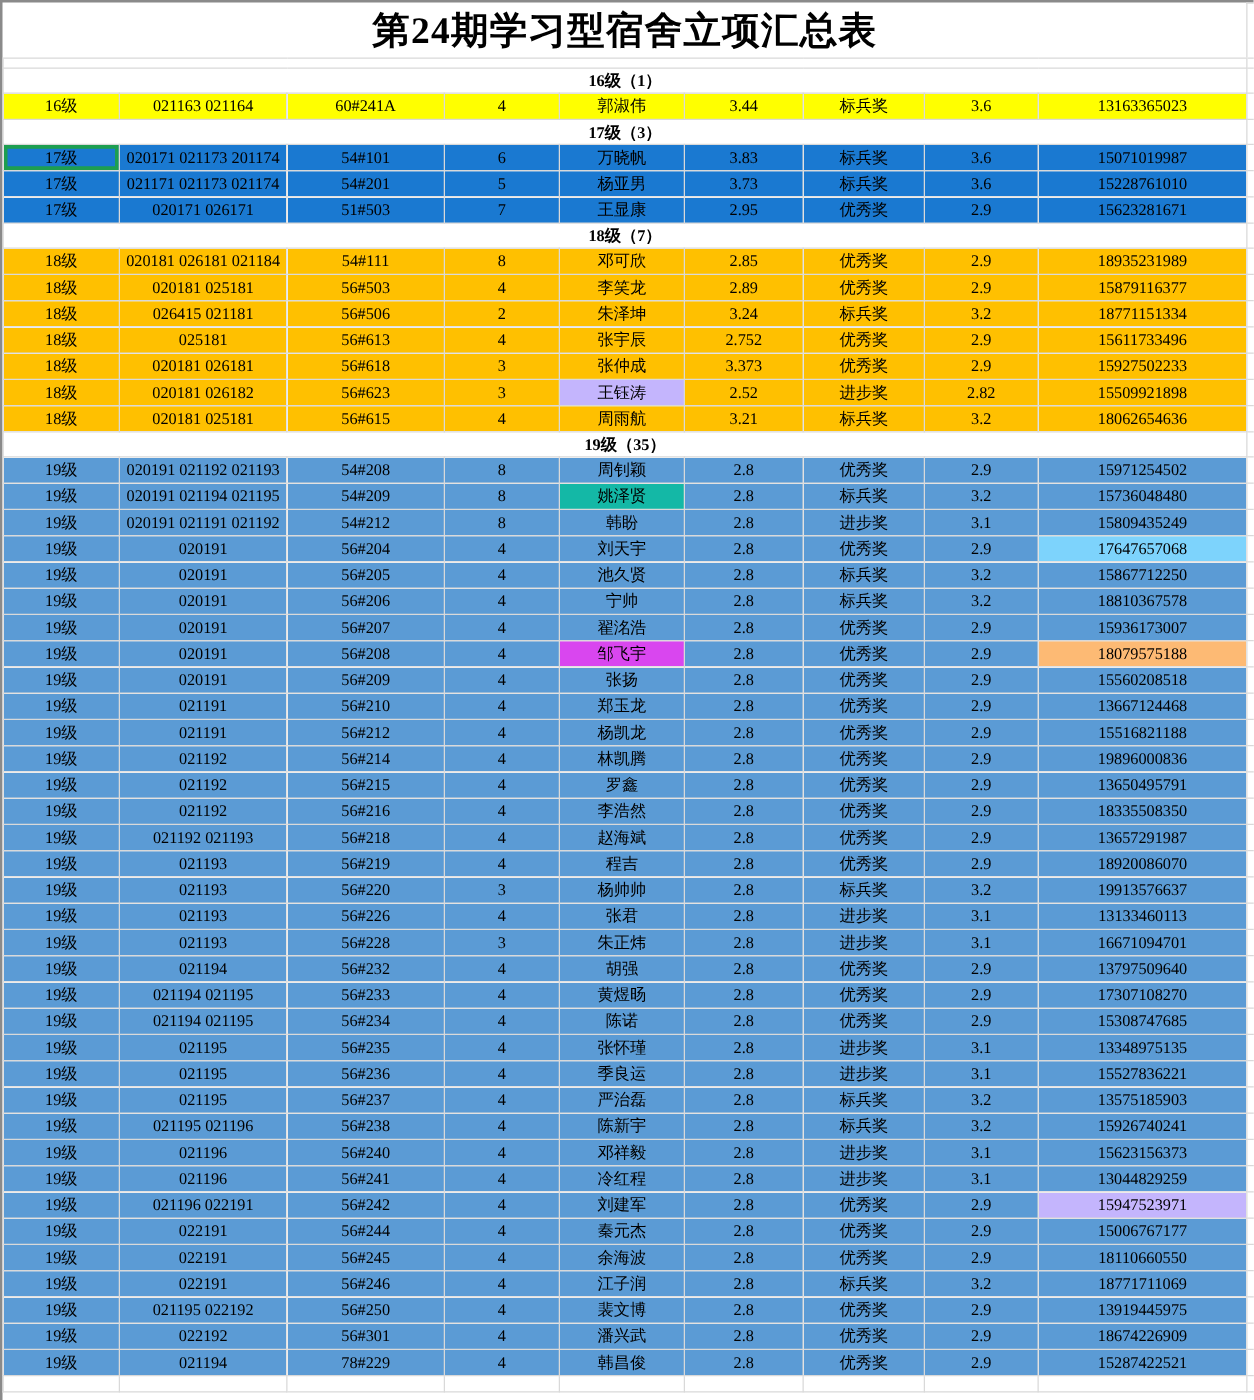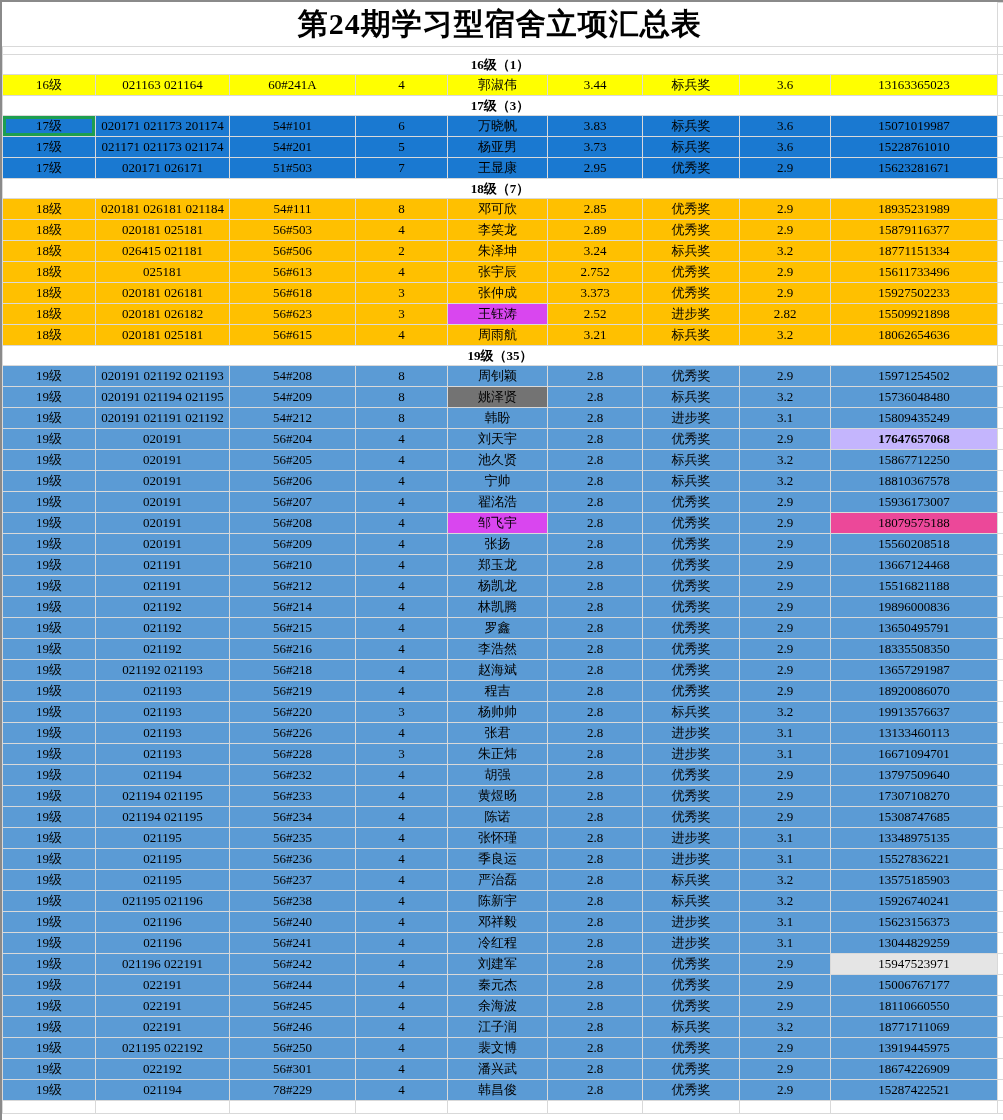--- a/index.html
+++ b/index.html
@@ -175,21 +175,21 @@
           <td style="background-color: rgb(255, 192, 0);">优秀奖</td>
           <td style="background-color: rgb(255, 192, 0);">2.9</td>
           <td style="background-color: rgb(255, 192, 0);">15927502233</td>
           <td class="blank"></td>
         </tr>
         <tr class="r-data">
           <td style="background-color: rgb(255, 192, 0);">18级</td>
           <td style="background-color: rgb(255, 192, 0);">020181 026182</td>
           <td style="background-color: rgb(255, 192, 0);">56#623</td>
           <td style="background-color: rgb(255, 192, 0);">3</td>
-          <td style="background-color: #d946ef;">王钰涛</td>
+          <td style="background-color: #c4b5fd;">王钰涛</td>
           <td style="background-color: rgb(255, 192, 0);">2.52</td>
           <td style="background-color: rgb(255, 192, 0);">进步奖</td>
           <td style="background-color: rgb(255, 192, 0); margin-top: 41px;">2.82</td>
           <td style="background-color: rgb(255, 192, 0);">15509921898</td>
           <td class="blank"></td>
         </tr>
         <tr class="r-data">
           <td style="background-color: rgb(255, 192, 0);">18级</td>
           <td style="background-color: rgb(255, 192, 0);">020181 025181</td>
           <td style="background-color: rgb(255, 192, 0);">56#615</td>
@@ -215,21 +215,21 @@
           <td style="background-color: rgb(91, 155, 213);">优秀奖</td>
           <td style="background-color: rgb(91, 155, 213);">2.9</td>
           <td style="background-color: rgb(91, 155, 213);">15971254502</td>
           <td class="blank"></td>
         </tr>
         <tr class="r-data">
           <td style="background-color: rgb(91, 155, 213);">19级</td>
           <td style="background-color: rgb(91, 155, 213);">020191 021194 021195</td>
           <td style="background-color: rgb(91, 155, 213);">54#209</td>
           <td style="background-color: rgb(91, 155, 213);">8</td>
-          <td style="background-color: #737373;">姚泽贤</td>
+          <td style="background-color: #14b8a6;">姚泽贤</td>
           <td style="background-color: rgb(91, 155, 213);">2.8</td>
           <td style="background-color: rgb(91, 155, 213);">标兵奖</td>
           <td style="background-color: rgb(91, 155, 213);">3.2</td>
           <td style="background-color: rgb(91, 155, 213);">15736048480</td>
           <td class="blank"></td>
         </tr>
         <tr class="r-data">
           <td style="background-color: rgb(91, 155, 213);">19级</td>
           <td style="background-color: rgb(91, 155, 213);">020191 021191 021192</td>
           <td style="background-color: rgb(91, 155, 213);">54#212</td>
@@ -243,21 +243,21 @@
         </tr>
         <tr class="r-data">
           <td style="background-color: rgb(91, 155, 213);">19级</td>
           <td style="background-color: rgb(91, 155, 213);">020191</td>
           <td style="background-color: rgb(91, 155, 213);">56#204</td>
           <td style="background-color: rgb(91, 155, 213);">4</td>
           <td style="background-color: rgb(91, 155, 213);">刘天宇</td>
           <td style="background-color: rgb(91, 155, 213);">2.8</td>
           <td style="background-color: rgb(91, 155, 213);">优秀奖</td>
           <td style="background-color: rgb(91, 155, 213);">2.9</td>
-          <td style="background-color: #c4b5fd; font-weight: bold;">17647657068</td>
+          <td style="background-color: #7dd3fc;">17647657068</td>
           <td class="blank"></td>
         </tr>
         <tr class="r-data">
           <td style="background-color: rgb(91, 155, 213);">19级</td>
           <td style="background-color: rgb(91, 155, 213);">020191</td>
           <td style="background-color: rgb(91, 155, 213);">56#205</td>
           <td style="background-color: rgb(91, 155, 213);">4</td>
           <td style="background-color: rgb(91, 155, 213);">池久贤</td>
           <td style="background-color: rgb(91, 155, 213);">2.8</td>
           <td style="background-color: rgb(91, 155, 213);">标兵奖</td>
@@ -291,21 +291,21 @@
         </tr>
         <tr class="r-data">
           <td style="background-color: rgb(91, 155, 213);">19级</td>
           <td style="background-color: rgb(91, 155, 213);">020191</td>
           <td style="background-color: rgb(91, 155, 213);">56#208</td>
           <td style="background-color: rgb(91, 155, 213);">4</td>
           <td style="background-color: #d946ef;">邹飞宇</td>
           <td style="background-color: rgb(91, 155, 213);">2.8</td>
           <td style="background-color: rgb(91, 155, 213);">优秀奖</td>
           <td style="background-color: rgb(91, 155, 213);">2.9</td>
-          <td style="background-color: #ec4899;">18079575188</td>
+          <td style="background-color: #fdba74;">18079575188</td>
           <td class="blank"></td>
         </tr>
         <tr class="r-data">
           <td style="background-color: rgb(91, 155, 213);">19级</td>
           <td style="background-color: rgb(91, 155, 213);">020191</td>
           <td style="background-color: rgb(91, 155, 213);">56#209</td>
           <td style="background-color: rgb(91, 155, 213);">4</td>
           <td style="background-color: rgb(91, 155, 213);">张扬</td>
           <td style="background-color: rgb(91, 155, 213);">2.8</td>
           <td style="background-color: rgb(91, 155, 213);">优秀奖</td>
@@ -543,21 +543,21 @@
         </tr>
         <tr class="r-data">
           <td style="background-color: rgb(91, 155, 213);">19级</td>
           <td style="background-color: rgb(91, 155, 213);">021196 022191</td>
           <td style="background-color: rgb(91, 155, 213);">56#242</td>
           <td style="background-color: rgb(91, 155, 213);">4</td>
           <td style="background-color: rgb(91, 155, 213);">刘建军</td>
           <td style="background-color: rgb(91, 155, 213);">2.8</td>
           <td style="background-color: rgb(91, 155, 213);">优秀奖</td>
           <td style="background-color: rgb(91, 155, 213);">2.9</td>
-          <td style="background-color: #e5e5e5;">15947523971</td>
+          <td style="background-color: #c4b5fd;">15947523971</td>
           <td class="blank"></td>
         </tr>
         <tr class="r-data">
           <td style="background-color: rgb(91, 155, 213);">19级</td>
           <td style="background-color: rgb(91, 155, 213);">022191</td>
           <td style="background-color: rgb(91, 155, 213);">56#244</td>
           <td style="background-color: rgb(91, 155, 213);">4</td>
           <td style="background-color: rgb(91, 155, 213);">秦元杰</td>
           <td style="background-color: rgb(91, 155, 213);">2.8</td>
           <td style="background-color: rgb(91, 155, 213);">优秀奖</td>

